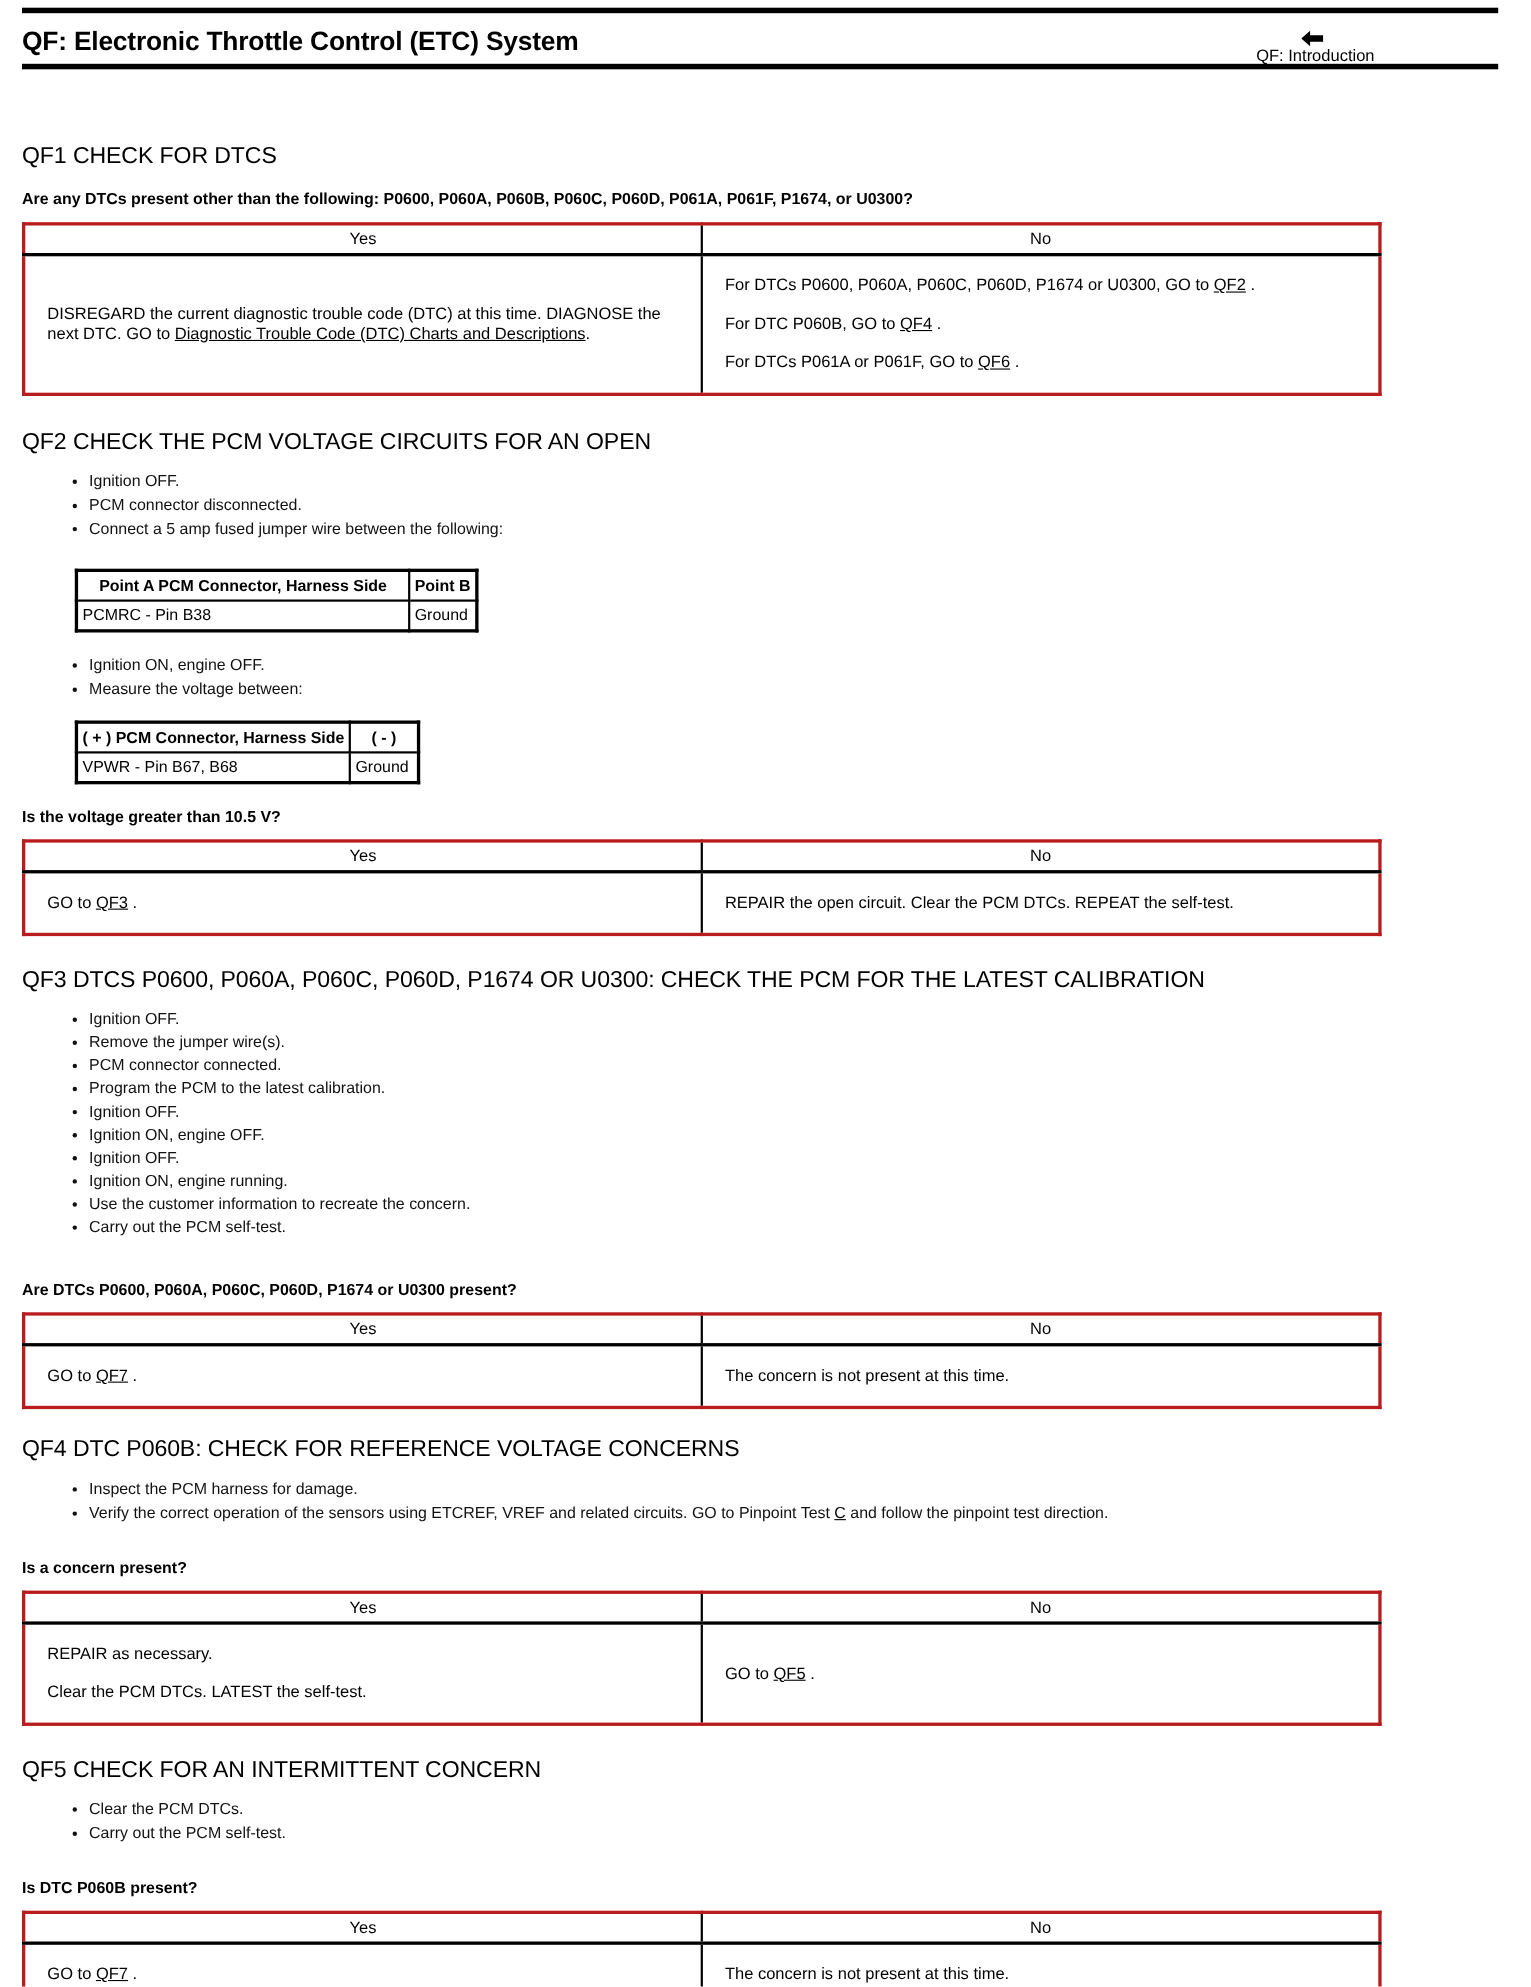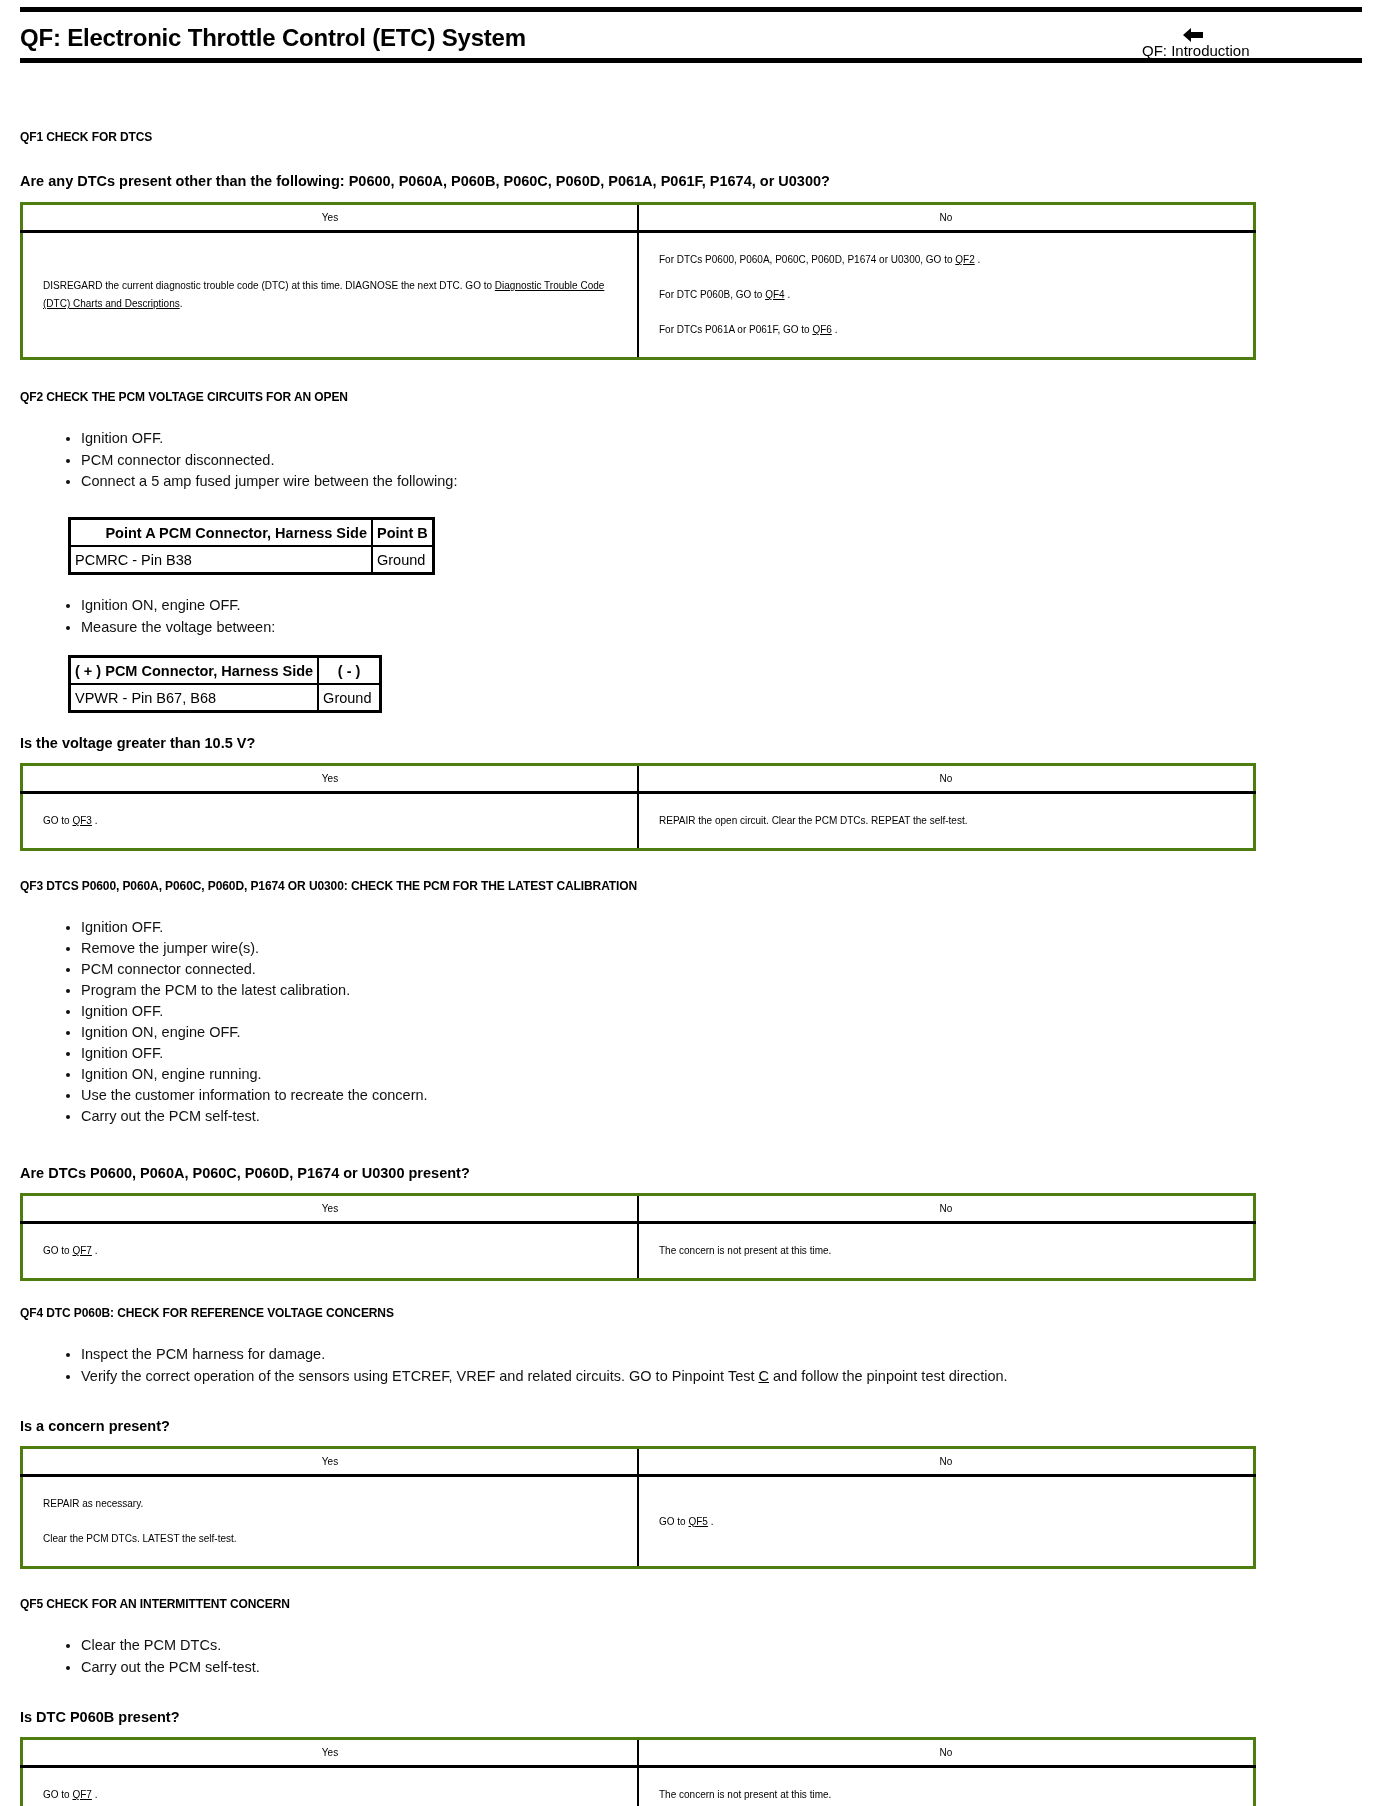--- a/index.html
+++ b/index.html
@@ -6,35 +6,35 @@
   body {
     width: 1392px; height: 1806px; overflow: hidden; position: relative;
     font-family: "Liberation Sans", sans-serif; color: #000;
   }
   .page { position: absolute; left: 20px; top: 0; width: 1342px; }
   .hdr { position: relative; border-top: 5px solid #000; border-bottom: 5px solid #000; margin-top: 7px; height: 46px; }
   .hdr-title { position: absolute; left: 0; top: 12px; font-size: 24px; font-weight: bold; letter-spacing: -0.2px; }
   .hdr-nav { position: absolute; left: 1122px; top: 16px; font-size: 15px; display: flex; align-items: center; cursor: pointer; flex-direction: column; }
   .hdr-nav svg { margin-right: 6px; }
   .sec { position: absolute; left: 0; width: 1342px; }
-  h2.sec-title { margin: 0; font-size: 12px; font-weight: bold; letter-spacing: -0.1px; }
+  h2.sec-title { margin: 0; font-size: 21px; font-weight: normal; letter-spacing: -0.1px; }
   .q { position: absolute; left: 0; font-size: 14.5px; font-weight: bold; }
   ul.steps { position: absolute; left: 41px; margin: 0; padding: 0 0 0 20px; list-style: disc; font-size: 14.5px; }
   ul.steps li { height: 21.5px; line-height: 21.5px; color: #111; }
   ul.steps.tight li { height: 21px; line-height: 21px; }
-  table.yn { position: absolute; left: 0; width: 1236px; border-collapse: collapse; border: 3px solid #4d7c0f; font-size: 10px; }
+  table.yn { position: absolute; left: 0; width: 1236px; border-collapse: collapse; border: 3px solid #b91c1c; font-size: 15px; }
   table.yn th { font-weight: normal; text-align: center; border: 2px solid #000; border-width: 0 2px 3px 0; height: 25px; padding: 0; }
   table.yn th:last-child { border-right: 0; }
   table.yn td { border-right: 2px solid #000; vertical-align: middle; padding: 2px 4px; width: 50%; }
   table.yn td:last-child { border-right: 0; }
   table.yn td p { margin: 16px; line-height: 18px; }
   table.yn td p + p { margin-top: 17px; }
   a.lnk { color: #000; text-decoration: underline; cursor: pointer; }
   table.pins { position: absolute; left: 48px; border-collapse: collapse; border: 3px solid #000; font-size: 14.5px; }
-  table.pins th { font-weight: bold; text-align: right; border: 2px solid #000; padding: 2px 4px; height: 21px; white-space: nowrap; }
+  table.pins th { font-weight: bold; text-align: center; border: 2px solid #000; padding: 2px 4px; height: 21px; white-space: nowrap; }
   table.pins td { border: 2px solid #000; padding: 2px 4px; height: 21px; white-space: nowrap; }
   table.pins .c { text-align: center; }
 </style>
 </head>
 <body>
 
 <div class="page">
 
   <div class="hdr">
     <div class="hdr-title">QF: Electronic Throttle Control (ETC) System</div>

